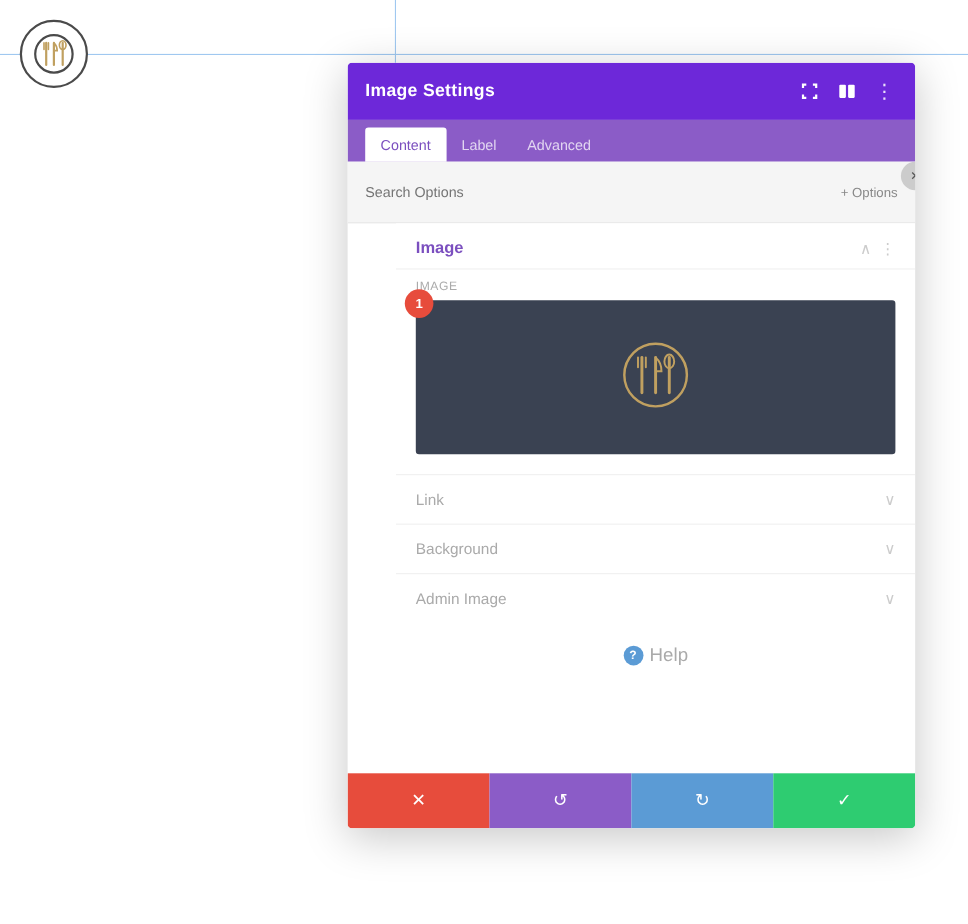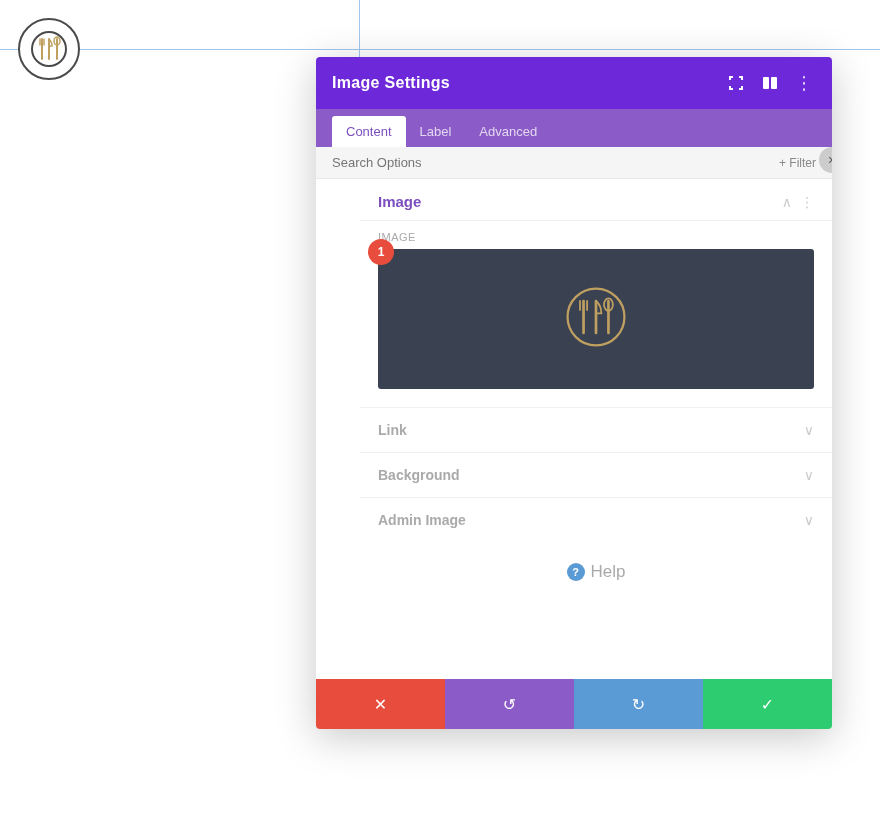--- a/index.html
+++ b/index.html
@@ -140,21 +140,21 @@
       justify-content: center;
       cursor: pointer;
       font-size: 12px;
       color: #555;
       z-index: 11;
     }
 
     
     .search-bar {
       background: #f5f5f5;
-      padding: 8px 16px;
+      padding: 20px 16px;
       display: flex;
       align-items: center;
       justify-content: space-between;
       border-bottom: 1px solid #e8e8e8;
     }
     .search-input {
       background: transparent;
       border: none;
       outline: none;
       font-size: 13px;
@@ -254,21 +254,21 @@
       display: flex;
       align-items: center;
       justify-content: space-between;
       padding: 14px 18px;
       border-top: 1px solid #f0f0f0;
       cursor: pointer;
     }
     .collapsible-label {
       font-size: 14px;
       color: #aaaaaa;
-      font-weight: 700;
+      font-weight: 400;
     }
     .chevron-icon {
       color: #cccccc;
       font-size: 14px;
     }
 
     
     .help-row {
       display: flex;
       align-items: center;
@@ -366,21 +366,21 @@
     <div class="tab">Advanced</div>
   </div>
 
   <div class="modal-close" style="position:absolute;top:90px;right:-13px;">
     <span style="font-size:11px">✕</span>
   </div>
 
   <div class="search-bar">
     <input class="search-input" type="text" placeholder="Search Options" style="">
     <div class="filter-btn">
-      <span>+ Filter</span>
+      <span>+ Options</span>
     </div>
   </div>
 
   <div class="modal-body">
 
     <div class="section-header">
       <span class="section-title">Image</span>
       <div class="section-icons">
         <span class="section-icon">∧</span>
         <span class="section-icon">⋮</span>

